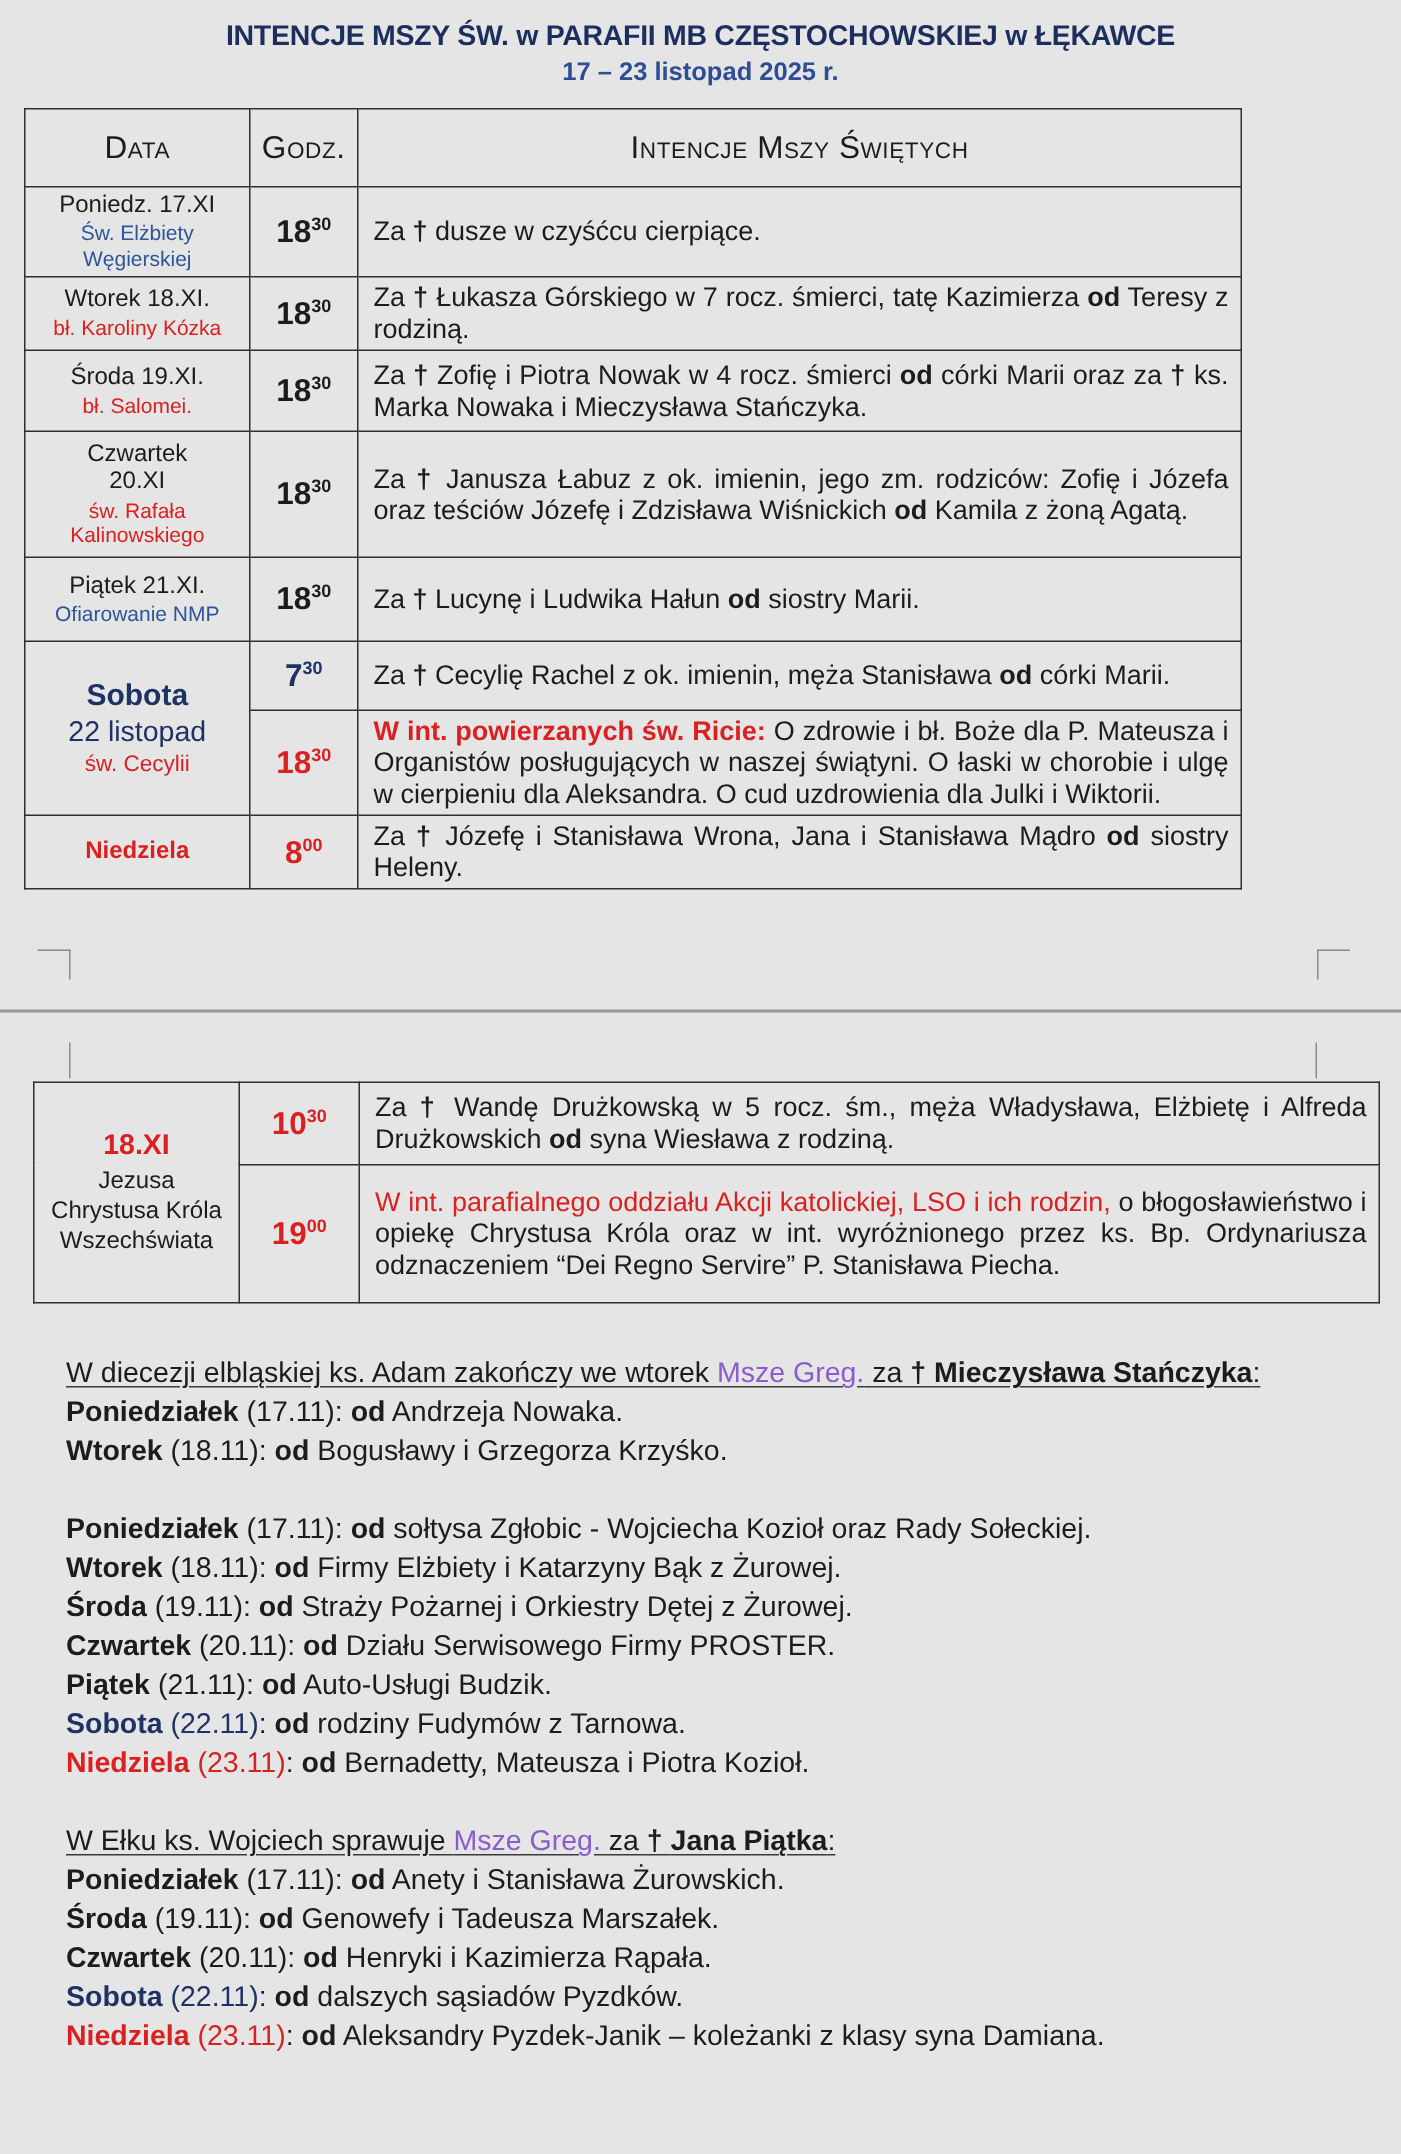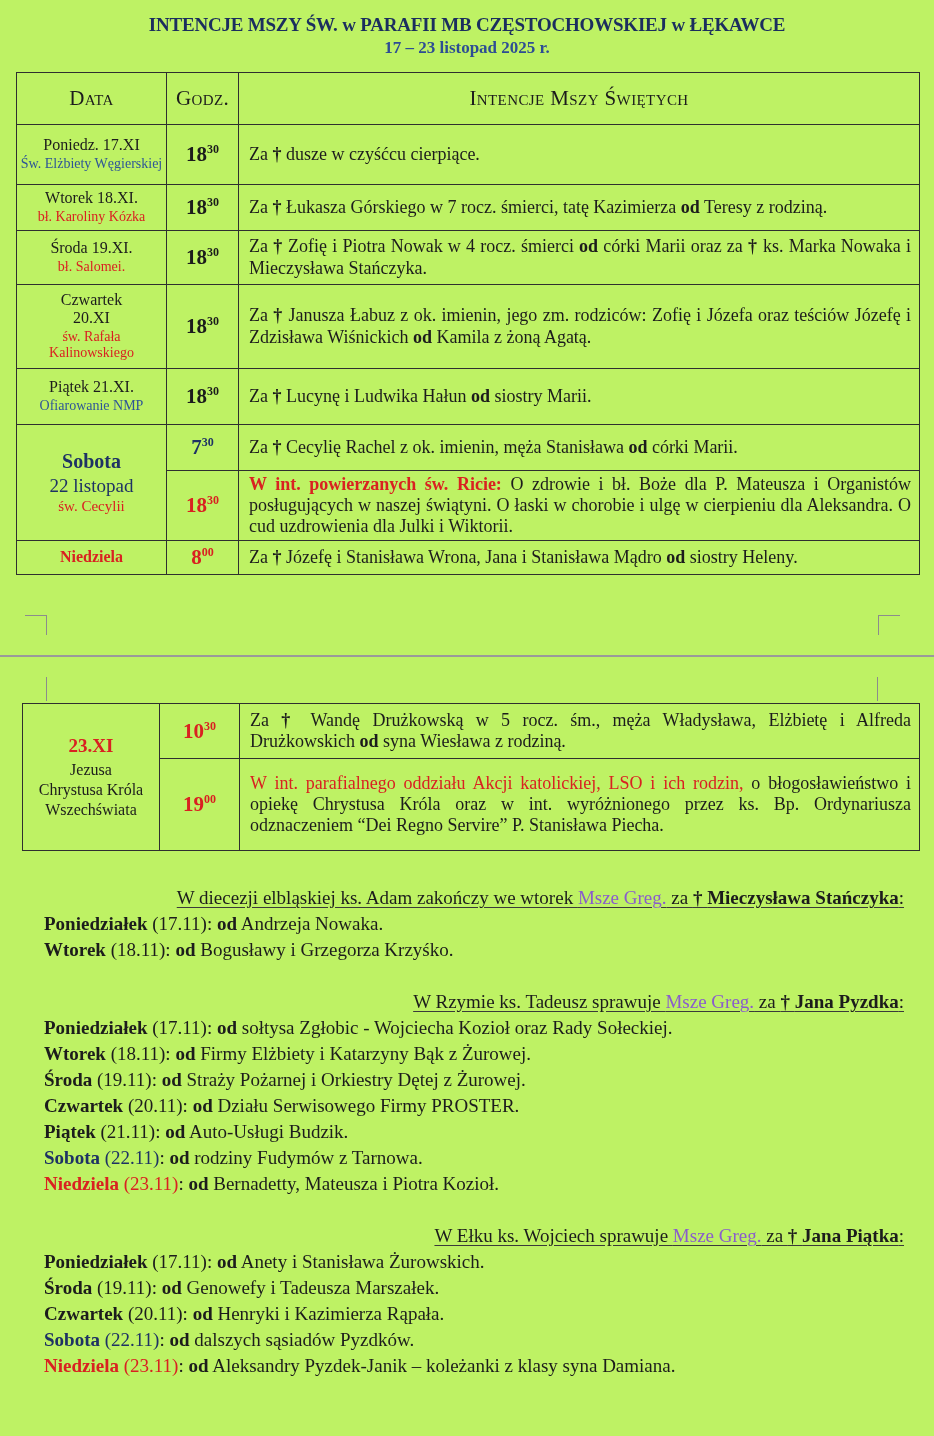--- a/index.html
+++ b/index.html
@@ -1,30 +1,30 @@
 <!DOCTYPE html>
 <html lang="pl" style="--navy: #1e3264; --blue: #2e5597; --red: #d92121; --purple: #8a5ccc; --title: #1b2e5e; --subtitle: #2d4d94; --border: #2f2f2f; --mark: #8c8c8c;"><head>
 <meta charset="utf-8">
 <style>
   :root{
     --navy:#1e3264; --blue:#2e5597; --red:#d92121; --purple:#8a5ccc;
     --title:#1b2e5e; --subtitle:#2d4d94; --border:#2f2f2f; --mark:#8c8c8c;
   }
   *{box-sizing:border-box; margin:0; padding:0;}
   body{background:#fff; font-family:"Liberation Sans", sans-serif; color:#1c1c1c;}
-  .page{position:relative; width:934px; height:1436px; background:#bef264; overflow:hidden;font-family:Liberation Serif, serif;}
+  .page{position:relative; width:934px; height:1436px; background:#e5e5e5; overflow:hidden;}
 
   
   .title{margin-top:14px; text-align:center; font-size:19px; font-weight:700; color:var(--title); letter-spacing:-0.2px;}
   .subtitle{text-align:center; font-size:17px; font-weight:600; color:var(--subtitle); margin-top:2px;}
 
   
   table.mass{border-collapse:collapse; table-layout:fixed;}
   table.mass, table.mass td, table.mass th{border:1.6px solid var(--border);}
-  table.t1{margin:14px 0 0 16px; width:904px;}
+  table.t1{margin:14px 0 0 16px; width:812px;}
   table.t2{margin:0 0 0 22px; width:898px;}
   th.hdr{font-weight:500; font-variant:small-caps; font-size:21px; letter-spacing:.4px; text-align:center; vertical-align:middle;}
   td{vertical-align:middle;}
   .date-cell{text-align:center; padding:2px;}
   .date-main{font-size:16px; line-height:1.15;}
   .date-main[data-color="red"]{color:var(--red); font-weight:700;}
   .feast{font-size:14px; line-height:1.2; margin-top:1px;}
   .feast[data-color="blue"]{color:var(--blue);}
   .feast[data-color="red"]{color:var(--red);}
   .sat-day{font-size:20px; font-weight:700; color:var(--navy);}
@@ -52,21 +52,21 @@
   .corner{position:absolute; width:22px; height:20px; top:40px;}
   .corner.left{left:25px; border-top:1.6px solid var(--mark); border-right:1.6px solid var(--mark);}
   .corner.right{right:34px; border-top:1.6px solid var(--mark); border-left:1.6px solid var(--mark);}
   .sep{position:absolute; left:0; right:0; top:80px; height:2px; background:#9a9a9a;}
   .vmark{position:absolute; top:102px; height:24px; width:0; border-left:1.6px solid var(--mark);}
   .vmark.left{left:46px;} .vmark.right{right:56px;}
 
   
   .greg{margin:34px 0 0 44px; width:860px; font-size:19px; line-height:26px;}
   .greg-block{margin-bottom:26px;}
-  .greg-heading{text-decoration:underline; text-decoration-color:#3a3a3a; text-underline-offset:3px;text-align:right;}
+  .greg-heading{text-decoration:underline; text-decoration-color:#3a3a3a; text-underline-offset:3px;}
   .greg-item{}
 </style>
 </head>
 <body>
 
 <div class="page">
 
   <div class="title">INTENCJE MSZY ŚW. w PARAFII MB CZĘSTOCHOWSKIEJ w ŁĘKAWCE</div>
   <div class="subtitle">17 – 23 listopad 2025 r.</div>
 
@@ -156,21 +156,21 @@
 
   <table class="mass t2">
     <colgroup>
         <col style="width:137px">
         <col style="width:80px">
         <col>
       </colgroup>
     <tbody>
         <tr class="a1">
       <td class="date-cell" rowspan="2">
-        <div class="t2-date">23.XI</div>
+        <div class="t2-date">18.XI</div>
         <div class="t2-line">Jezusa</div>
         <div class="t2-line">Chrystusa Króla</div>
         <div class="t2-line">Wszechświata</div>
       </td>
       <td class="time-cell" data-color="red"><span>10</span><sup>30</sup></td>
       <td class="intent"><span>Za </span><span class="b">† </span><span>Wandę Drużkowską w 5 rocz. śm., męża Władysława, Elżbietę i Alfreda Drużkowskich </span><span class="b">od</span><span> syna Wiesława z rodziną.</span></td>
     </tr>
     <tr class="a2">
       <td class="time-cell" data-color="red"><span>19</span><sup>00</sup></td>
       <td class="intent"><span class="c-red">W int. parafialnego oddziału Akcji katolickiej, LSO i ich rodzin,</span><span> o błogosławieństwo i opiekę Chrystusa Króla oraz w int. wyróżnionego przez ks. Bp. Ordynariusza odznaczeniem “Dei Regno Servire” P. Stanisława Piecha.</span></td>
@@ -180,21 +180,20 @@
 
   <div class="greg">
 
     <div class="greg-block">
       <p class="greg-heading"><span>W diecezji elbląskiej ks. Adam zakończy we wtorek </span><span class="c-purple">Msze Greg.</span><span> za </span><span class="b">† </span><span class="b">Mieczysława Stańczyka</span><span>:</span></p>
       <p class="greg-item"><span class="b">Poniedziałek</span><span> (17.11): </span><span class="b">od</span><span> Andrzeja Nowaka.</span></p>
       <p class="greg-item"><span class="b">Wtorek</span><span> (18.11): </span><span class="b">od</span><span> Bogusławy i Grzegorza Krzyśko.</span></p>
     </div>
 
     <div class="greg-block">
-      <p class="greg-heading"><span>W Rzymie ks. Tadeusz sprawuje </span><span class="c-purple">Msze Greg.</span><span> za </span><span class="b">† </span><span class="b">Jana Pyzdka</span><span>:</span></p>
       <p class="greg-item"><span class="b">Poniedziałek</span><span> (17.11): </span><span class="b">od</span><span> sołtysa Zgłobic - Wojciecha Kozioł oraz Rady Sołeckiej.</span></p>
       <p class="greg-item"><span class="b">Wtorek</span><span> (18.11): </span><span class="b">od</span><span> Firmy Elżbiety i Katarzyny Bąk z Żurowej.</span></p>
       <p class="greg-item"><span class="b">Środa</span><span> (19.11): </span><span class="b">od</span><span> Straży Pożarnej i Orkiestry Dętej z Żurowej.</span></p>
       <p class="greg-item"><span class="b">Czwartek</span><span> (20.11): </span><span class="b">od</span><span> Działu Serwisowego Firmy PROSTER.</span></p>
       <p class="greg-item"><span class="b">Piątek</span><span> (21.11): </span><span class="b">od</span><span> Auto-Usługi Budzik.</span></p>
       <p class="greg-item"><span class="b c-navy">Sobota</span><span class="c-navy"> (22.11)</span><span>: </span><span class="b">od</span><span> rodziny Fudymów z Tarnowa.</span></p>
       <p class="greg-item"><span class="b c-red">Niedziela</span><span class="c-red"> (23.11)</span><span>: </span><span class="b">od</span><span> Bernadetty, Mateusza i Piotra Kozioł.</span></p>
     </div>
 
     <div class="greg-block">

